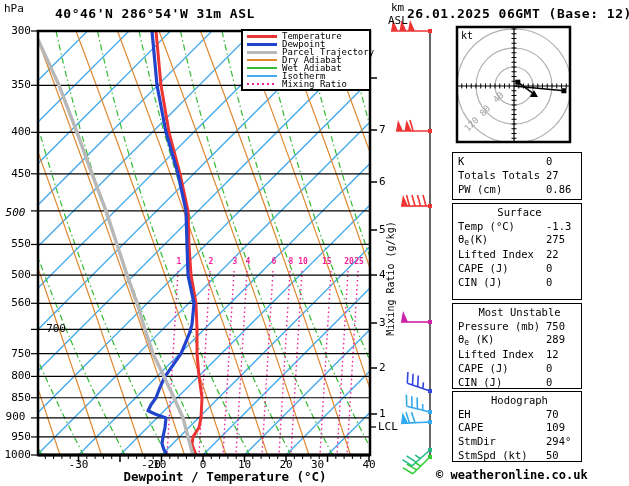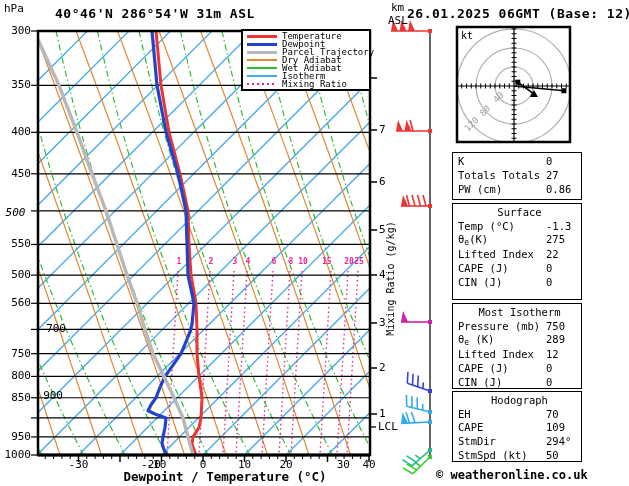--- a/index.html
+++ b/index.html
@@ -381,21 +381,21 @@
         <div class="trow">
           <span class="tlabel"><span>CAPE (J)</span></span>
           <span class="tval">0</span>
         </div>
         <div class="trow">
           <span class="tlabel"><span>CIN (J)</span></span>
           <span class="tval">0</span>
         </div>
       </div>
       <div class="tbox" style="top: 303px; height: 86px;">
-        <div class="thead">Most Isotherm</div>
+        <div class="thead">Most Unstable</div>
         <div class="trow">
           <span class="tlabel"><span>Pressure (mb)</span></span>
           <span class="tval">750</span>
         </div>
         <div class="trow">
           <span class="tlabel"><span>θ</span><span class="sub">e</span><span> (K)</span></span>
           <span class="tval">289</span>
         </div>
         <div class="trow">
           <span class="tlabel"><span>Lifted Index</span></span>
@@ -446,30 +446,30 @@
     <div class="lab" style="left: 0px; top: 126.312px; width: 31px; text-align: right;">400</div>
     <div class="lab" style="left: 0px; top: 167.792px; width: 31px; text-align: right;">450</div>
     <div class="lab" style="left: 0px; top: 207px; width: 31px; text-align: center; font-style: italic;">500</div>
     <div class="lab" style="left: 0px; top: 238.461px; width: 31px; text-align: right;">550</div>
     <div class="lab" style="left: 0px; top: 269.104px; width: 31px; text-align: right;">500</div>
     <div class="lab" style="left: 0px; top: 297.292px; width: 31px; text-align: right;">560</div>
     <div class="lab" style="left: 0px; top: 323.391px; width: 31px; text-align: right; padding-left: 35px;">700</div>
     <div class="lab" style="left: 0px; top: 347.688px; width: 31px; text-align: right;">750</div>
     <div class="lab" style="left: 0px; top: 370.416px; width: 31px; text-align: right;">800</div>
     <div class="lab" style="left: 0px; top: 391.766px; width: 31px; text-align: right;">850</div>
-    <div class="lab" style="left: 0px; top: 390px; width: 31px; text-align: right; margin-left: 32px;">900</div>
+    <div class="lab" style="left: 0px; top: 411px; width: 31px; text-align: center;">900</div>
     <div class="lab" style="left: 0px; top: 430.936px; width: 31px; text-align: right;">950</div>
     <div class="lab" style="left: 0px; top: 449px; width: 31px; text-align: right;">1000</div>
     <div class="lab" style="left: 63.5px; top: 459px; width: 30px; text-align: center;">-30</div>
     <div class="lab" style="left: 105px; top: 459px; width: 30px; text-align: center; margin-left: 31px;">-20</div>
     <div class="lab" style="left: 146.5px; top: 459px; width: 30px; text-align: left;">-10</div>
     <div class="lab" style="left: 188px; top: 459px; width: 30px; text-align: center;">0</div>
     <div class="lab" style="left: 229.5px; top: 459px; width: 30px; text-align: center;">10</div>
     <div class="lab" style="left: 271px; top: 459px; width: 30px; text-align: center;">20</div>
-    <div class="lab" style="left: 320px; top: 459px; width: 30px; text-align: right;">30</div>
+    <div class="lab" style="left: 311px; top: 459px; width: 30px; text-align: left;">30</div>
     <div class="lab" style="left: 354px; top: 459px; width: 30px; text-align: center;">40</div>
     <div class="lab" style="left: 379px; top: 124px; width: 18px; text-align: left;">7</div>
     <div class="lab" style="left: 379px; top: 176px; width: 18px; text-align: left;">6</div>
     <div class="lab" style="left: 379px; top: 224px; width: 18px; text-align: left;">5</div>
     <div class="lab" style="left: 379px; top: 269px; width: 18px; text-align: left;">4</div>
     <div class="lab" style="left: 379px; top: 317px; width: 18px; text-align: left;">3</div>
     <div class="lab" style="left: 379px; top: 362px; width: 18px; text-align: left;">2</div>
     <div class="lab" style="left: 379px; top: 408px; width: 18px; text-align: left;">1</div>
     <div class="lab" style="left: 378px; top: 421px; width: 26px; text-align: left;">LCL</div>
   </div>

